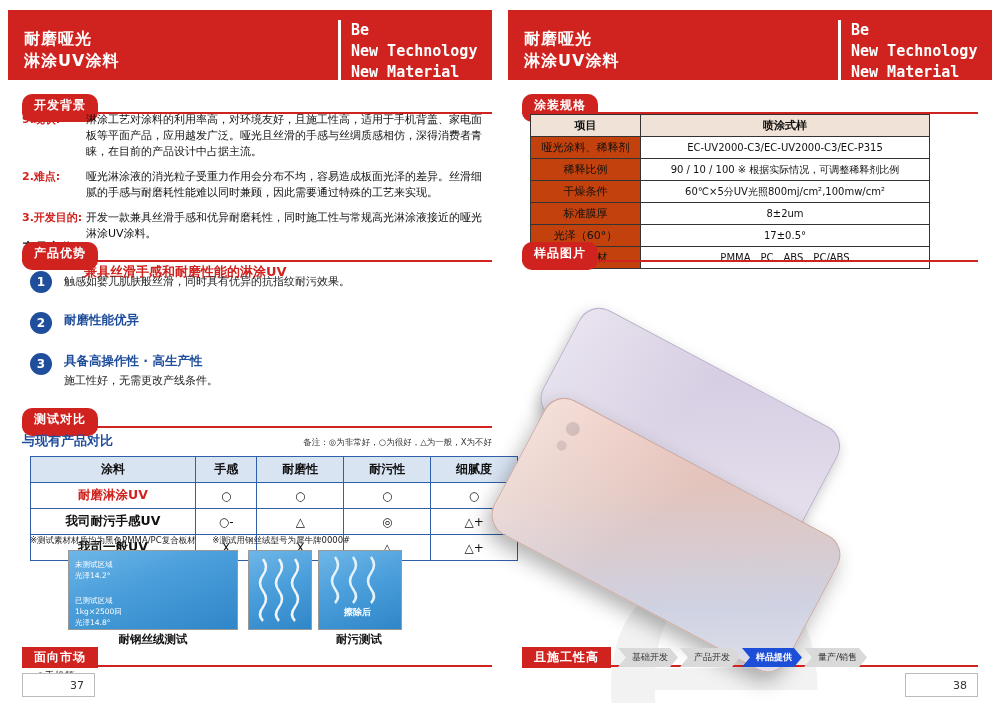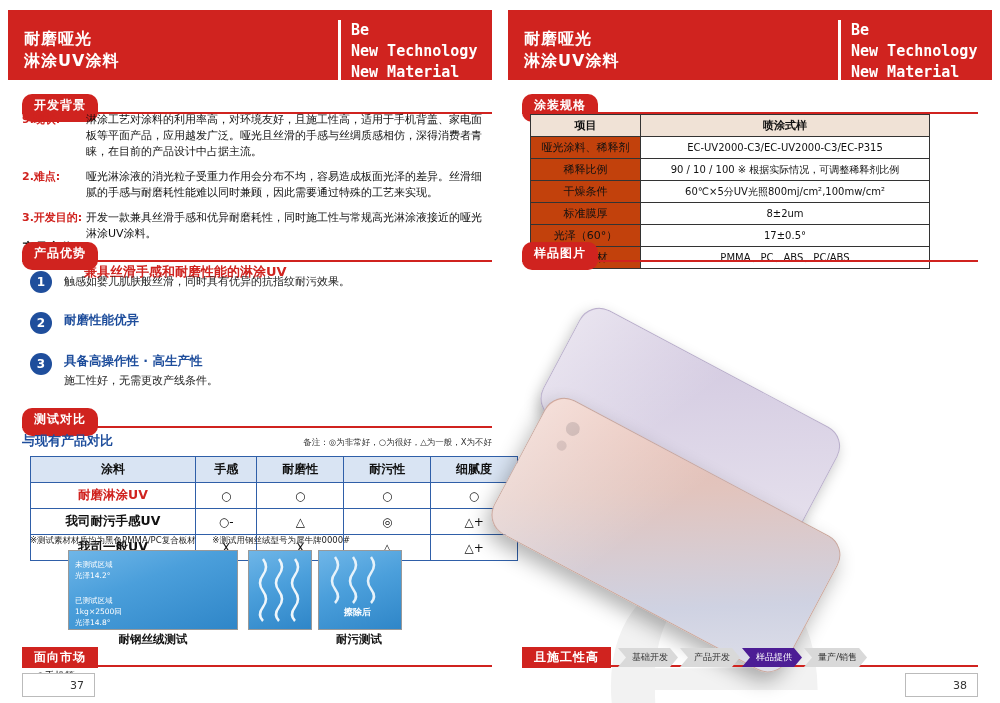--- a/index.html
+++ b/index.html
@@ -92,21 +92,21 @@
   .ftr .lab{display:inline-block;background:#d0231f;color:#fff;font-size:12px;font-weight:bold;padding:2px 12px;letter-spacing:1px;}
   .ftr-rule{position:absolute;height:2px;background:#d0231f;}
   .market-txt{position:absolute;font-size:10px;color:#111;}
 
   .stage{position:absolute;display:flex;align-items:center;}
   .chev{
     position:relative;background:#d9d9d9;color:#333;
     font-size:9px;padding:3px 10px 3px 14px;margin-right:2px;
     clip-path:polygon(0 0,calc(100% - 8px) 0,100% 50%,calc(100% - 8px) 100%,0 100%,8px 50%);
   }
-  .chev.active{background:#4c1d95;color:#fff;font-weight:normal;}
+  .chev.active{background:#1d4ed8;color:#fff;font-weight:bold;}
 
   .pgnum{
     position:absolute;bottom:8px;width:34px;height:22px;
     border:1px solid #bbb;display:flex;align-items:center;justify-content:center;
     font-size:11px;color:#333;background:#fff;padding-left:37px;
   }
 
   
   .spec-wrap{position:absolute;left:530px;top:112px;width:440px;}
   table.spec{border-collapse:collapse;width:400px;}

